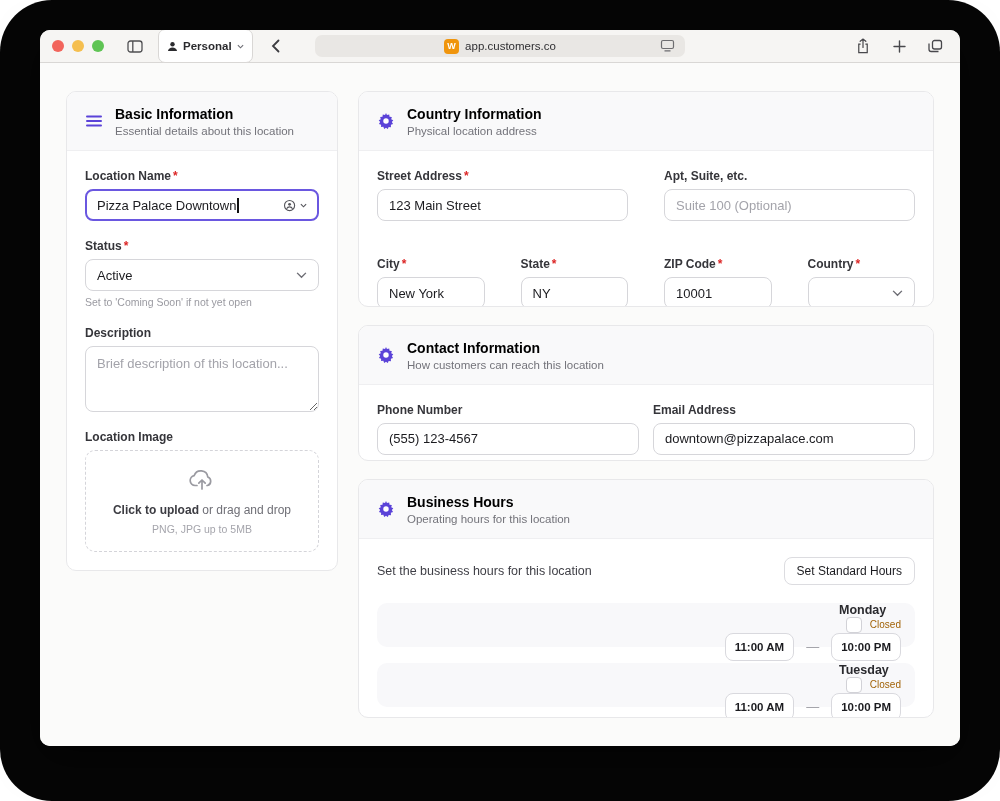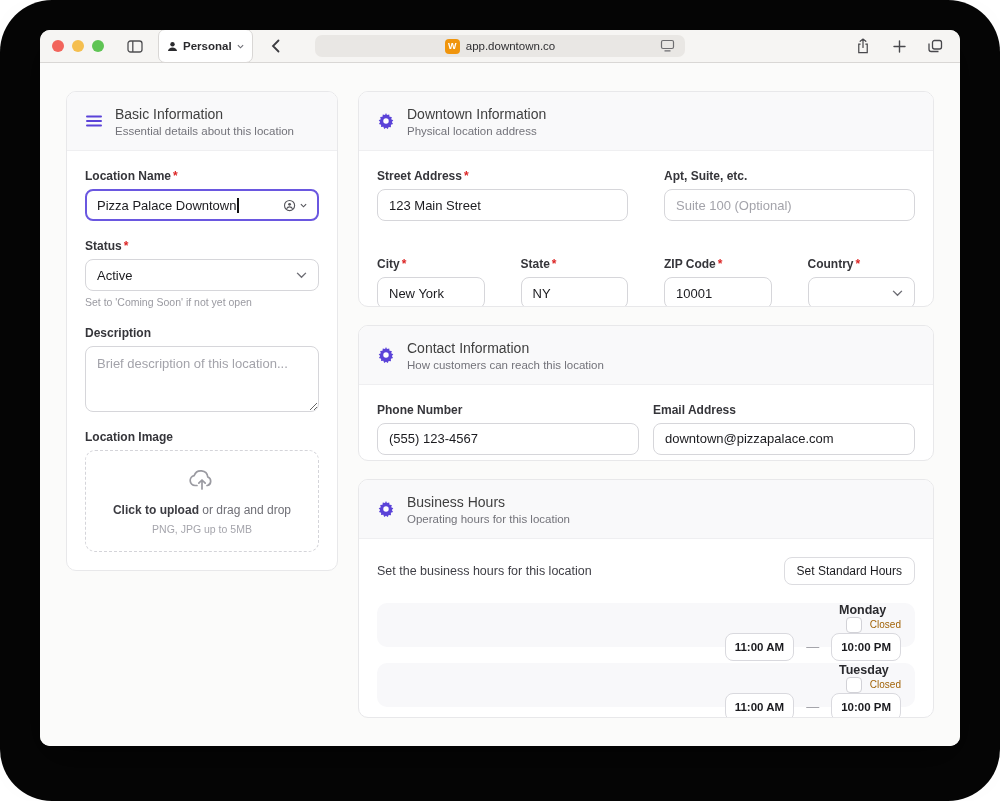--- a/index.html
+++ b/index.html
@@ -26,21 +26,21 @@
   .url-right-icon { position:absolute; right:10px; top:4px; color:#6d6d70; }
 
   .tb-right { margin-left:auto; display:flex; gap:10px; align-items:center; }
 
   
   .content { height:683px; background:#fbfbfa; padding:28px 26px; display:flex; gap:20px; overflow:hidden; }
 
   .card { background:#ffffff; border:1px solid #e8e8ea; border-radius:10px; overflow:hidden; }
   .card-header { display:flex; align-items:center; gap:12px; padding:13px 18px; background:#f9f9fa; border-bottom:1px solid #efeff1; }
   .card-icon { color:#5b43d8; width:18px; display:flex; align-items:center; justify-content:center; flex:none; }
-  .card-title { font-size:14px; font-weight:400; color:#404040; line-height:1.3; }
+  .card-title { font-size:14px; font-weight:700; color:#000000; line-height:1.3; }
   .card-sub { font-size:11.5px; color:#73737a; margin-top:2px; }
   .card-body { padding:18px; }
 
   .col-left { width:272px; flex:none; }
   .col-right { flex:1; display:flex; flex-direction:column; gap:18px; }
 
   .field-label { display:block; font-size:12px; font-weight:700; color:#35353a; margin-bottom:6px; }
   .req { color:#dc2626; margin-left:2px; }
   .helper { font-size:10.5px; color:#9a9aa1; margin-top:5px; }
 
@@ -116,21 +116,21 @@
     </span>
 
     <span class="tb-icon">
       <svg width="9" height="14" viewBox="0 0 9 14" fill="none" stroke="#3c3c40" stroke-width="1.8" stroke-linecap="round">
           <path d="M7.5 1.5L2 7l5.5 5.5"></path>
         </svg>
     </span>
 
     <div class="url-pill">
       <span class="favicon">W</span>
-      <span>app.downtown.co</span>
+      <span>app.customers.co</span>
       <span class="url-right-icon">
         <svg width="15" height="13" viewBox="0 0 15 13" fill="none" stroke="#6d6d70" stroke-width="1.2">
           <rect x="1.5" y="1.5" width="12" height="8" rx="1.5"></rect>
             <line x1="4.5" y1="11.8" x2="10.5" y2="11.8"></line>
         </svg>
       </span>
     </div>
 
     <div class="tb-right">
       <span class="tb-icon">
@@ -226,21 +226,21 @@
 
       <div class="card">
         <div class="card-header">
           <span class="card-icon">
             <svg width="16" height="16" viewBox="0 0 20 20" fill="#5b43d8">
                 <path d="M10 0l1.2 2.6 2.8-.8.4 2.9 2.9.4-.8 2.8L19.1 9l-1.8 2.3 1.5 2.5-2.7 1 .1 2.9-2.9-.3-1 2.7-2.3-1.8L7.7 20l-1-2.7-2.9.3.1-2.9-2.7-1 1.5-2.5L.9 9l2.6-1.1-.8-2.8 2.9-.4.4-2.9 2.8.8z"></path>
                 <circle cx="10" cy="10" r="3.4" fill="#fff"></circle>
               </svg>
           </span>
           <div>
-            <div class="card-title">Downtown Information</div>
+            <div class="card-title">Country Information</div>
             <div class="card-sub">Physical location address</div>
           </div>
         </div>
         <div class="card-body">
           <div class="grid4">
             <div class="span2">
               <label class="field-label"><span>Street Address</span><span class="req">*</span></label>
               <input class="input" value="123 Main Street" style="">
             </div>
             <div class="span2">

